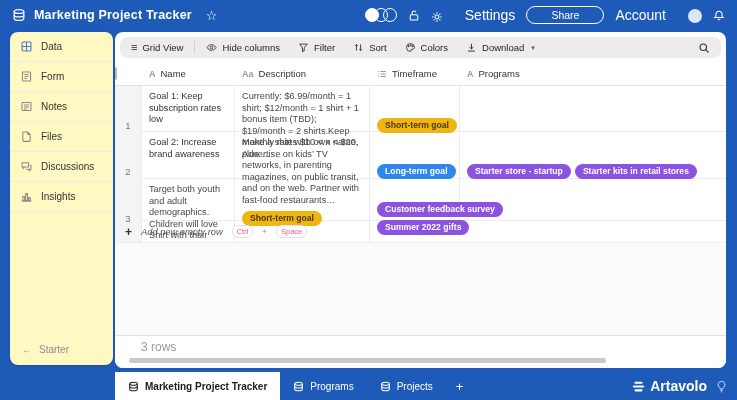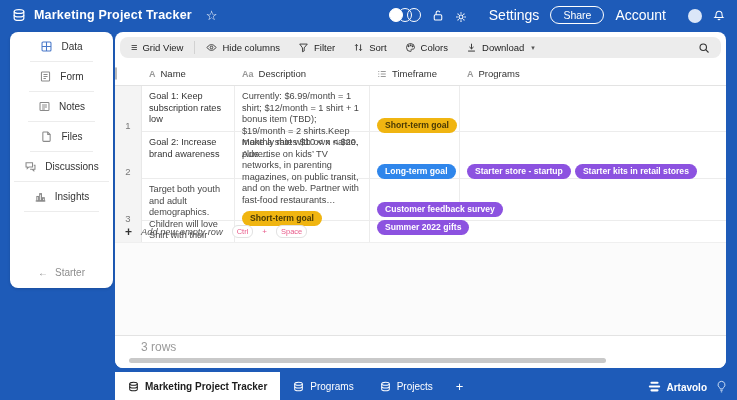--- a/index.html
+++ b/index.html
@@ -22,31 +22,30 @@
   .topbar-right { margin-left: auto; display: flex; align-items: center; gap: 11px; }
   .avstack { display: flex; align-items: center; }
   .avstack .av {
     width: 14px; height: 14px; border-radius: 50%;
     border: 1.2px solid #fff; background: transparent;
   }
   .avstack .av:first-child { background: #fff; }
   .avstack .av + .av { margin-left: -5px; }
   .hbtn { display: flex; align-items: flex-end; gap: 22px; font-size: 14px; color: #fff; cursor: pointer; }
   .share-pill {
-    border: 1.2px solid #fff; border-radius: 999px; padding: 2px 12px;
+    border: 1.2px solid #fff; border-radius: 999px; padding: 2px 24px;
     font-size: 10.5px; cursor: pointer;
   }
   .account-av { width: 14px; height: 14px; border-radius: 50%; background: #dbe6f8; }
 
   
   .sidebar {
-    position: absolute; left: 10px; top: 32px; width: 103px; height: 256px;
-    background: #ffffff; border-radius: 8px; display: flex; flex-direction: column;
+    position: absolute; left: 10px; top: 32px; width: 103px; height: 333px;
+    background: #fef9c3; border-radius: 8px; display: flex; flex-direction: column;
     box-shadow: 0 1px 3px rgba(0,0,0,.15);
-    align-items: center;
   }
   .side-item {
     display: flex; align-items: center; gap: 8px;
     padding: 8px 10px; font-size: 10px; color: #333;
     border-bottom: 1px solid #ececec; cursor: pointer;
   }
   .side-item .ic { color: #8a8a8a; }
   .side-item:first-child .ic { color: #4a79c9; }
   .collapse {
     margin-top: auto; display: flex; align-items: center; gap: 7px;
@@ -128,21 +127,21 @@
     background: var(--brand-blue, #1e5bb8); display: flex; align-items: stretch; color: #fff;
   }
   .tab-spacer { width: 115px; }
   .tab {
     display: flex; align-items: center; gap: 6px; padding: 0 13px;
     font-size: 10px; cursor: pointer; white-space: nowrap;
   }
   .tab.active { background: #fff; color: #1d1d1d; font-weight: 700; }
   .tab-add { display: flex; align-items: center; padding: 0 10px; font-size: 13px; cursor: pointer; }
   .tabbar-right { margin-left: auto; display: flex; align-items: center; gap: 9px; padding-right: 10px; }
-  .brand { display: flex; align-items: flex-end; gap: 5px; font-size: 10px; font-weight: 700; }
+  .brand { display: flex; align-items: center; gap: 5px; font-size: 14px; font-weight: 700; }
   .bulb { color: #cfe0f5; }
 </style>
 </head>
 <body>
 
 <div class="topbar">
   <span>
     <svg width="14" height="14" viewBox="0 0 16 16" fill="none" stroke="#fff" stroke-width="1.4">
       <ellipse cx="8" cy="4" rx="5.5" ry="2.2"></ellipse>
       <path d="M2.5 4v8c0 1.2 2.5 2.2 5.5 2.2s5.5-1 5.5-2.2V4"></path>

